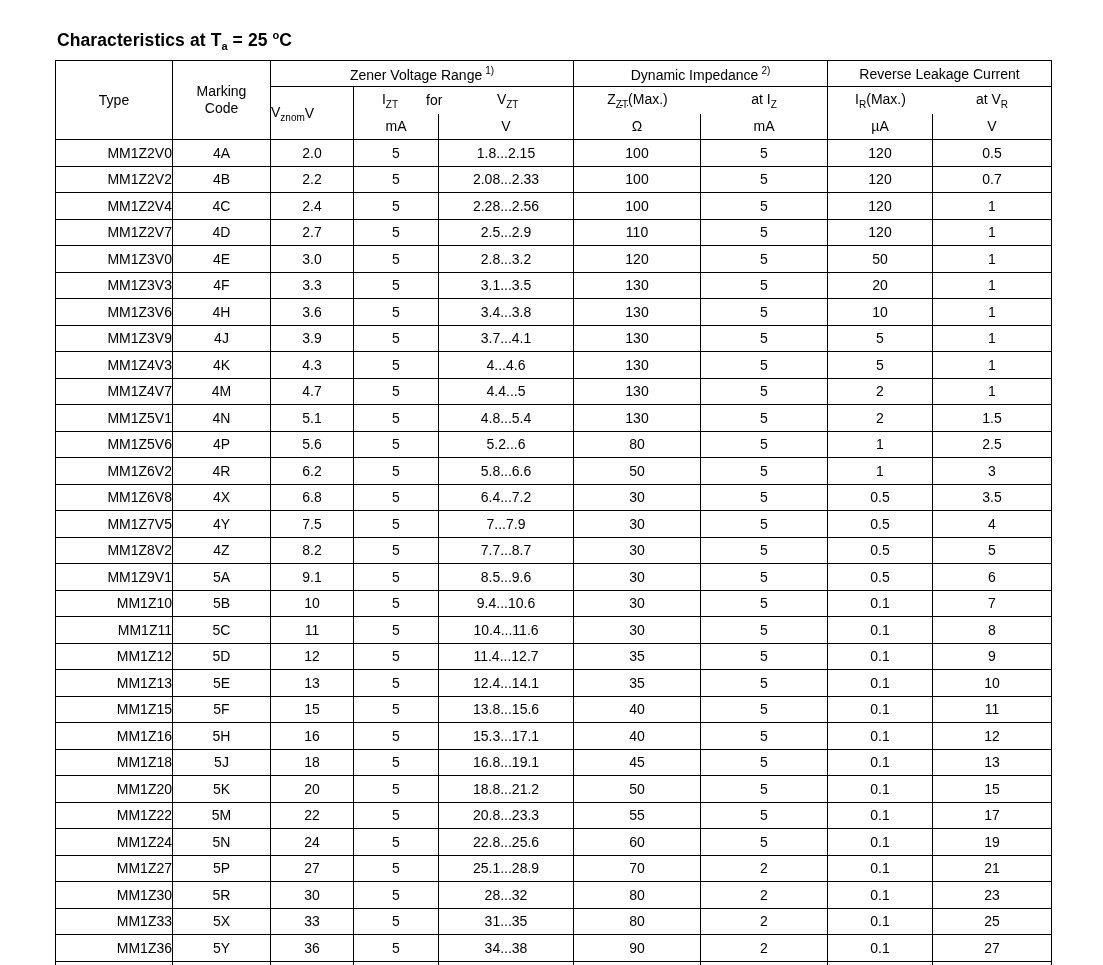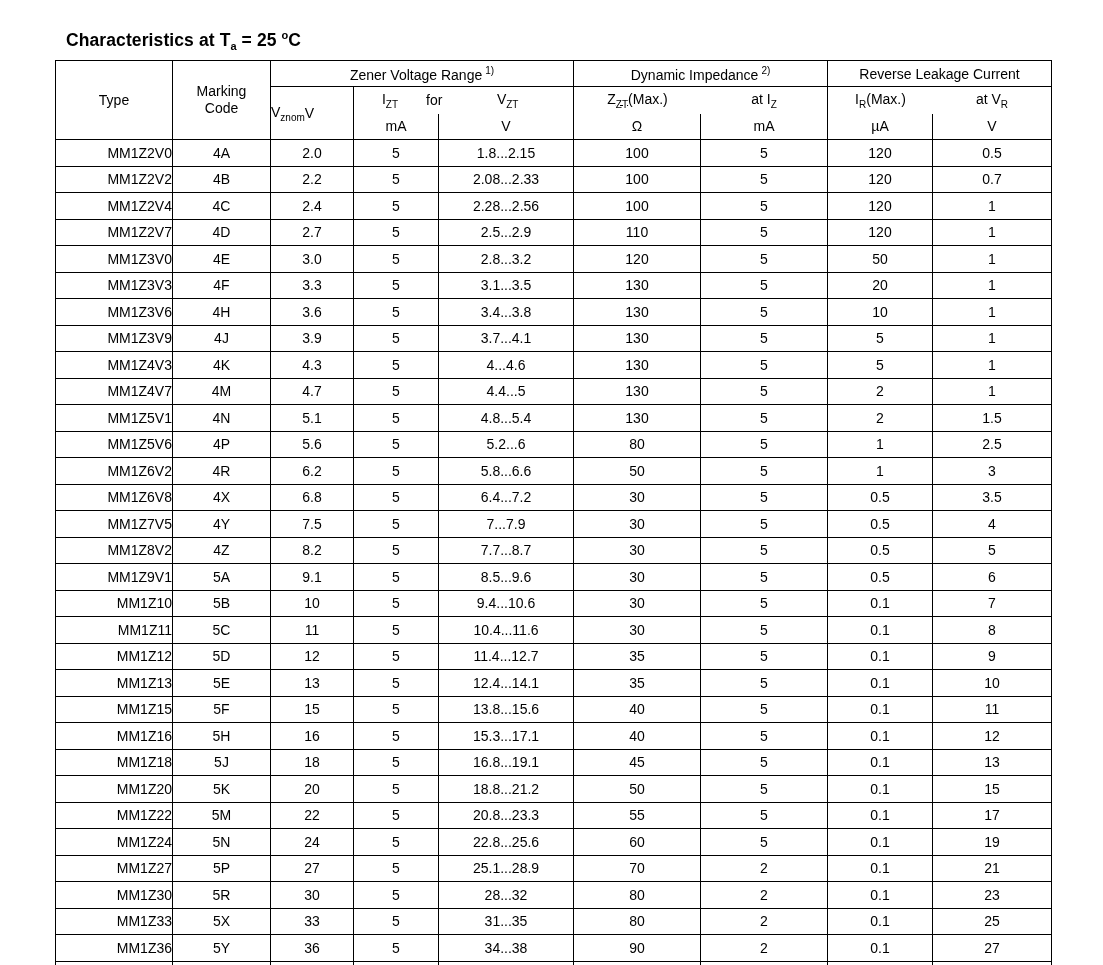--- a/index.html
+++ b/index.html
@@ -8,21 +8,21 @@
     position: relative;
     width: 1103px;
     height: 965px;
     overflow: hidden;
     background: #ffffff;
     font-family: "Liberation Sans", sans-serif;
     color: #000;
   }
   .title {
     position: absolute;
-    left: 66px;
+    left: 57px;
     top: 29px;
     font-size: 17.5px;
     font-weight: bold;
     white-space: nowrap;
     letter-spacing: 0.1px;
   }
   .title sub { font-size: 11px; }
   .title sup { font-size: 11px; }
 
   table.chars {

